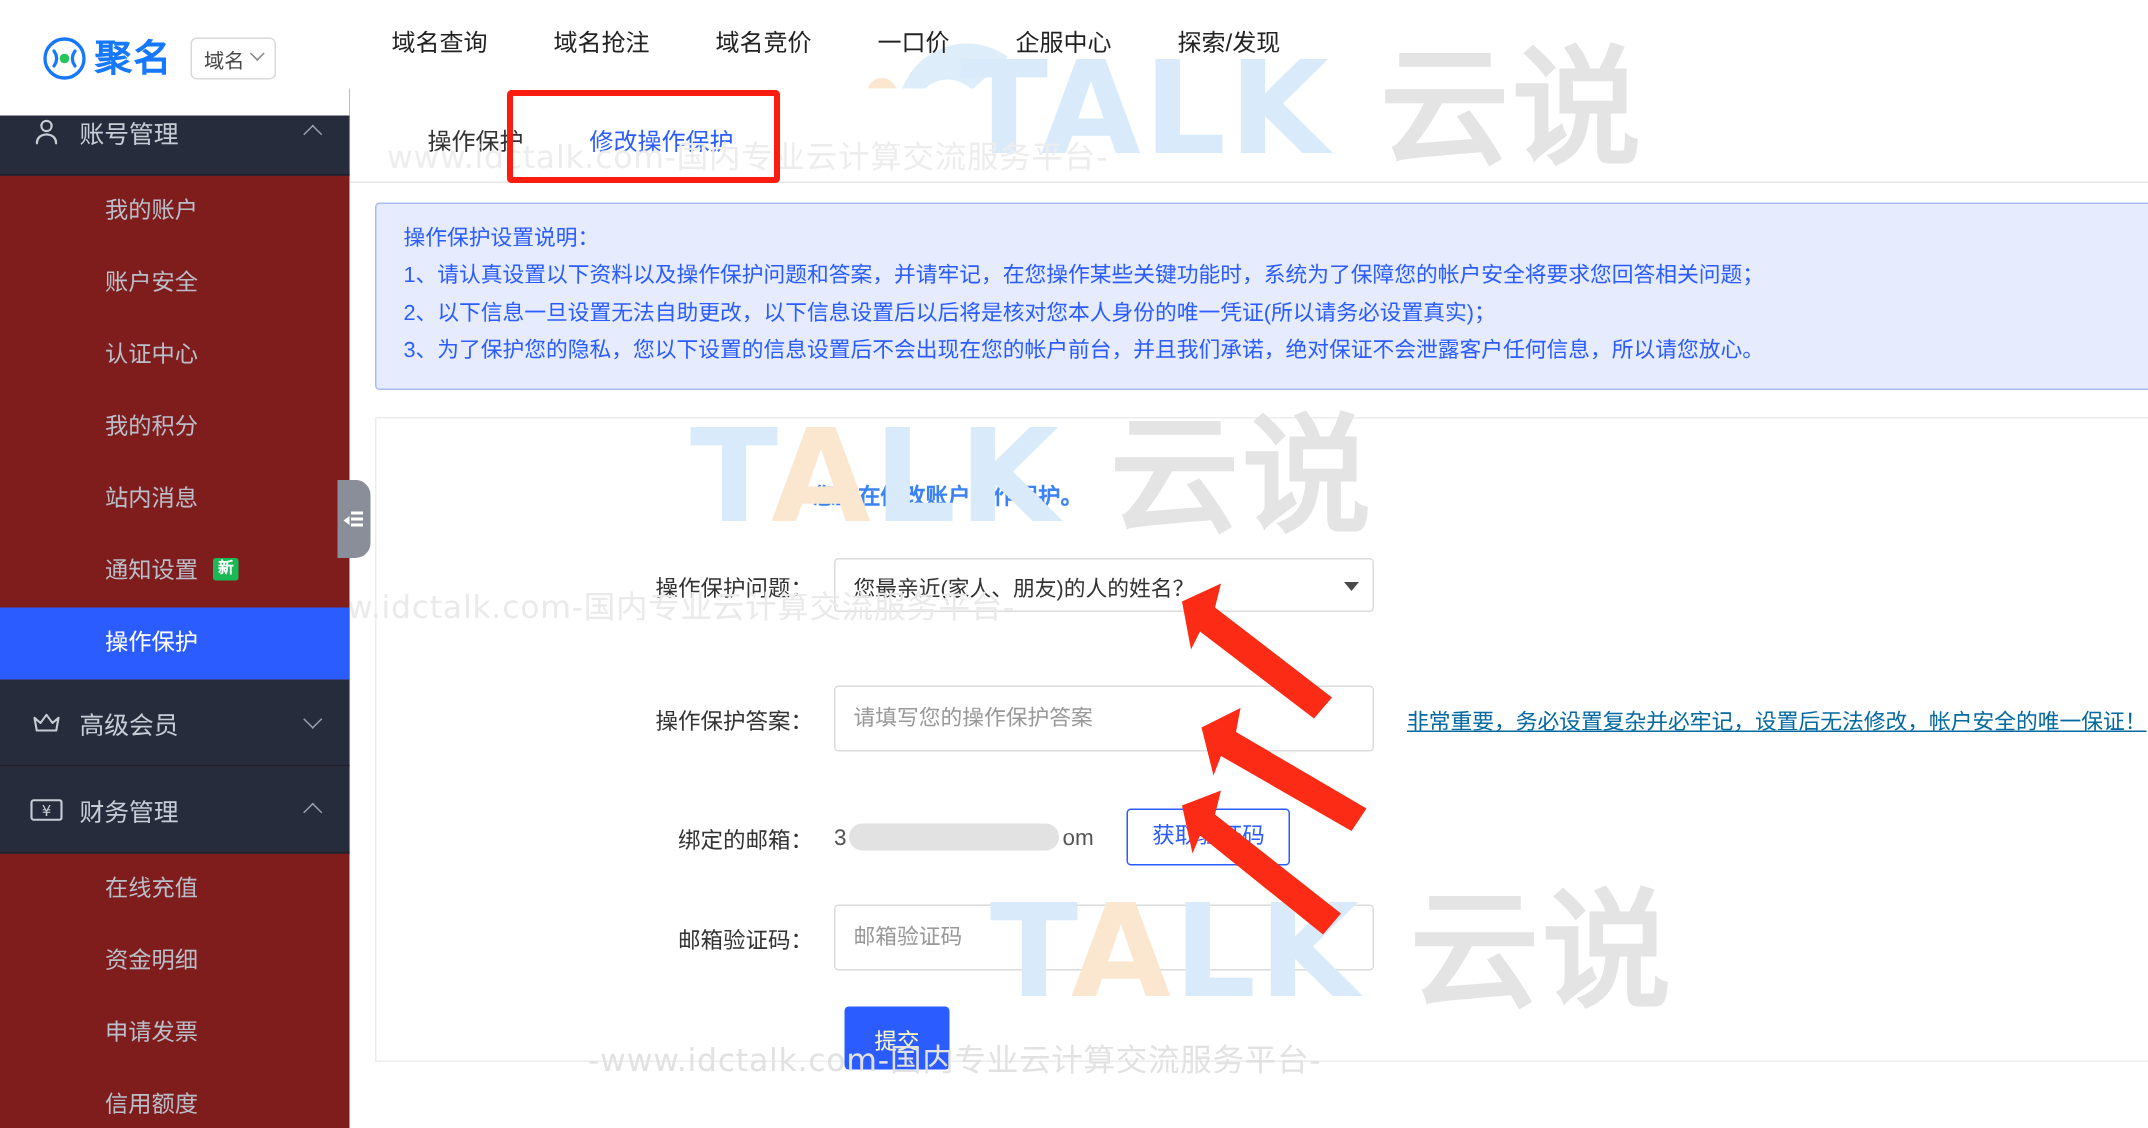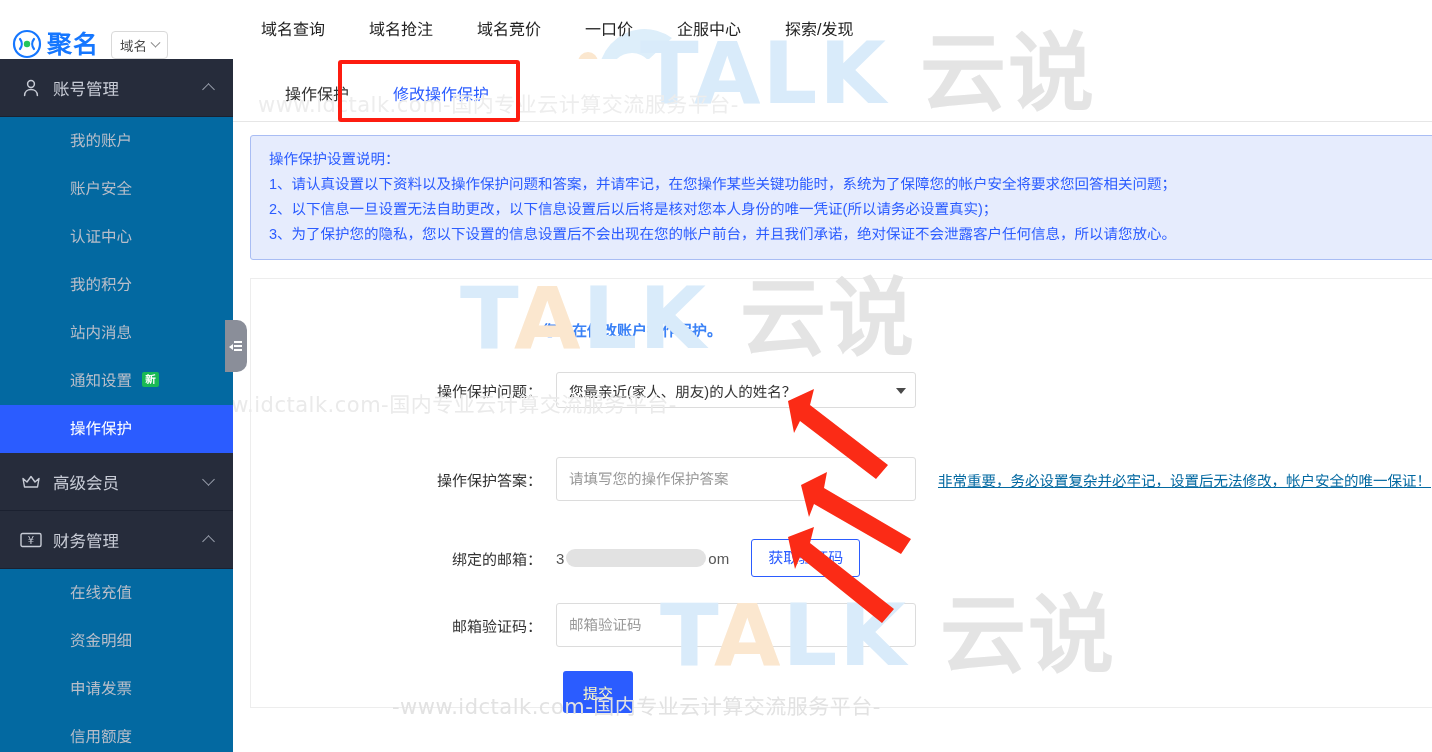--- a/index.html
+++ b/index.html
@@ -7,22 +7,22 @@
   html, body {
     width: 1432px; height: 752px;
     font-family: "Liberation Sans", "DejaVu Sans", sans-serif;
     background: #ffffff;
     overflow: hidden;
   }
   #root { position: relative; width: 1432px; height: 752px; overflow: hidden; }
 
   
   .brandbar {
-    position: absolute; left: 0; top: 0; width: 233px; height: 59px;
-    background: #ffffff; display: flex; align-items: flex-end; padding-left: 12px; z-index: 30;
+    position: absolute; left: 0; top: 0; width: 233px; height: 77px;
+    background: #ffffff; display: flex; align-items: center; padding-left: 28px; z-index: 30;
   }
   .logo-wrap { display: flex; align-items: center; gap: 5px; }
   .logo-mark { width: 30px; height: 30px; position: relative; flex: none; }
   .logo-text {
     font-size: 25px; font-weight: bold; color: #1677ff; letter-spacing: 1px;
     line-height: 1; font-family: "DejaVu Sans", sans-serif;
   }
   .logo-select {
     margin-left: 12px; border: 1px solid #d9d9d9; border-radius: 4px;
     height: 28px; padding: 0 8px; display: flex; align-items: center; gap: 5px;
@@ -40,21 +40,21 @@
   }
   .topnav-item {
     font-size: 16px; color: #222; padding: 0 22px; line-height: 59px;
     cursor: pointer; white-space: nowrap;
   }
   .topnav-item:first-child { padding-left: 28px; }
 
   
   .sidebar {
     position: absolute; left: 0; top: 59px; width: 233px; bottom: 0;
-    background: #0369a1; overflow: hidden; z-index: 20;
+    background: #7f1d1d; overflow: hidden; z-index: 20;
   }
   .side-group-head {
     display: flex; align-items: center; height: 58px; padding: 0 20px;
     color: #c8ccd6; font-size: 16.5px; background: #262c3b; cursor: pointer;
     border-bottom: 1px solid #1b2130;
   }
   .side-group-head .gicon {
     width: 22px; height: 22px; margin-right: 11px; display: inline-flex;
     align-items: center; justify-content: center; flex: none;
   }

